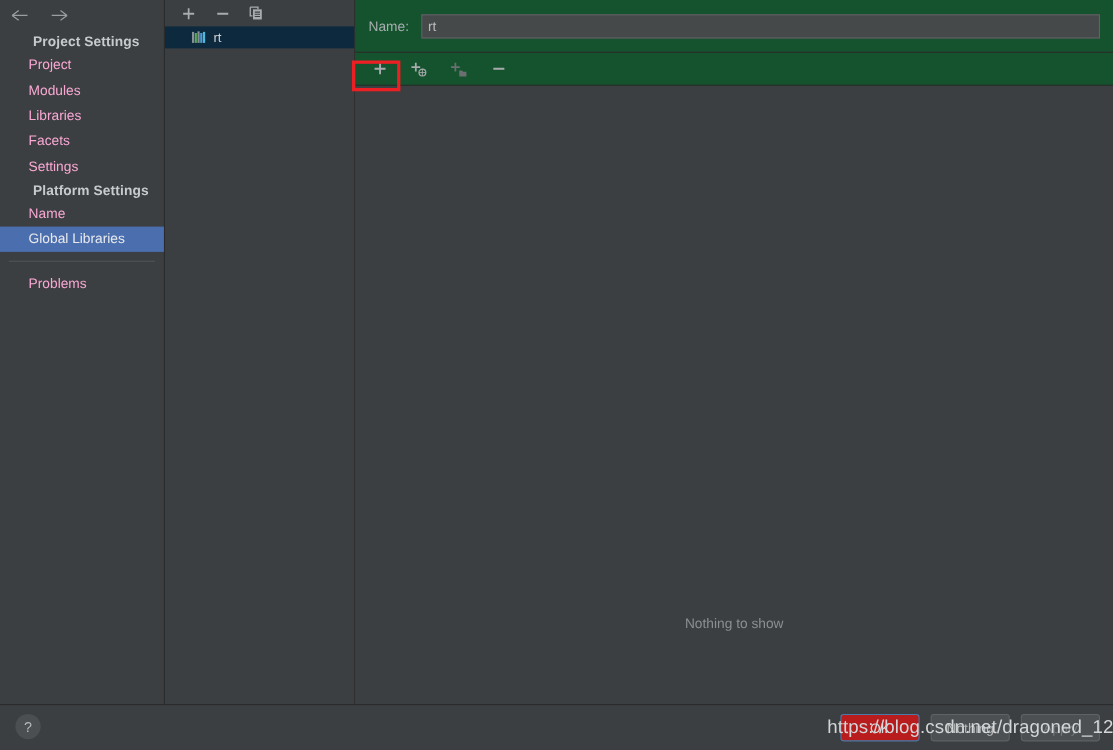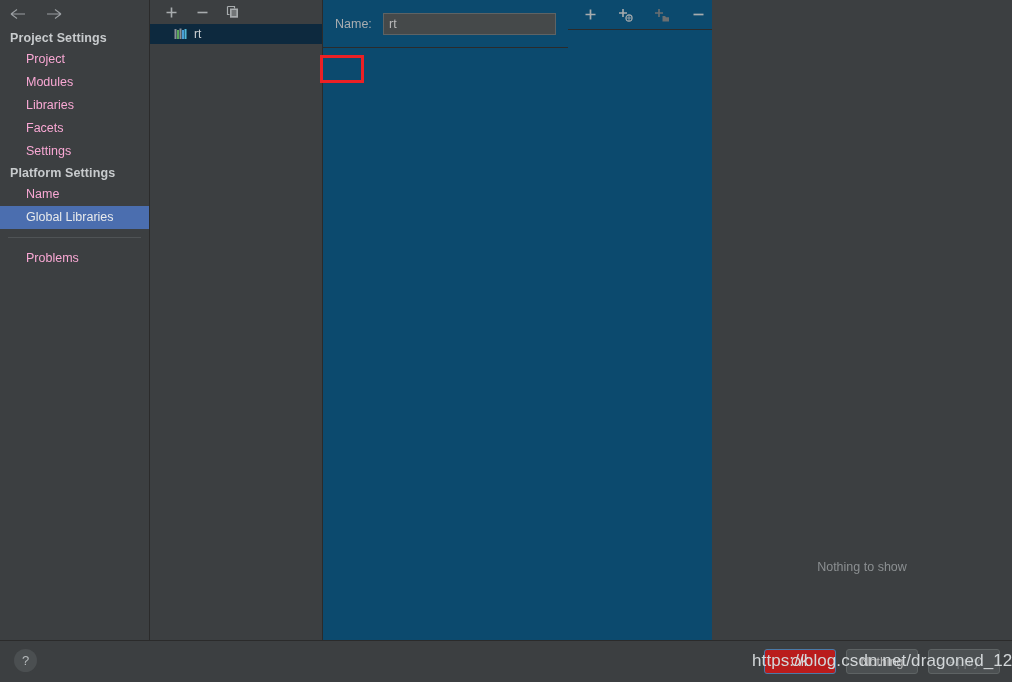--- a/index.html
+++ b/index.html
@@ -59,20 +59,21 @@
     cursor: pointer;
   }
   .nav-arrow svg { display: block; }
 
   .sb-group {
     font-weight: bold;
     color: #c8cbcd;
     padding: 3px 0 3px 10px;
     font-size: 12.5px;
     letter-spacing: 0.1px;
+    margin-left: 20px;
   }
   .sb-item {
     padding: 3px 0 3px 26px;
     color: #f9a8d4;
     font-size: 12.5px;
     cursor: pointer;
     line-height: 17px;
   }
   .sb-item.selected {
     background: #4b6eaf;
@@ -129,23 +130,23 @@
   }
   .lib-icon {
     width: 14px; height: 12px;
     display: inline-block;
   }
 
   
   .detail-pane {
     flex: 1;
     height: 640px;
-    background: #0c4a6e;
-    display: flex;
-    flex-direction: row;
+    background: #14532d;
+    display: flex;
+    flex-direction: column;
     position: relative;
     box-sizing: border-box;
   }
   .name-row {
     height: 48px;
     display: flex;
     align-items: center;
     padding: 0 12px 0 12px;
     border-bottom: 1px solid #2b2b2b;
     box-sizing: border-box;

